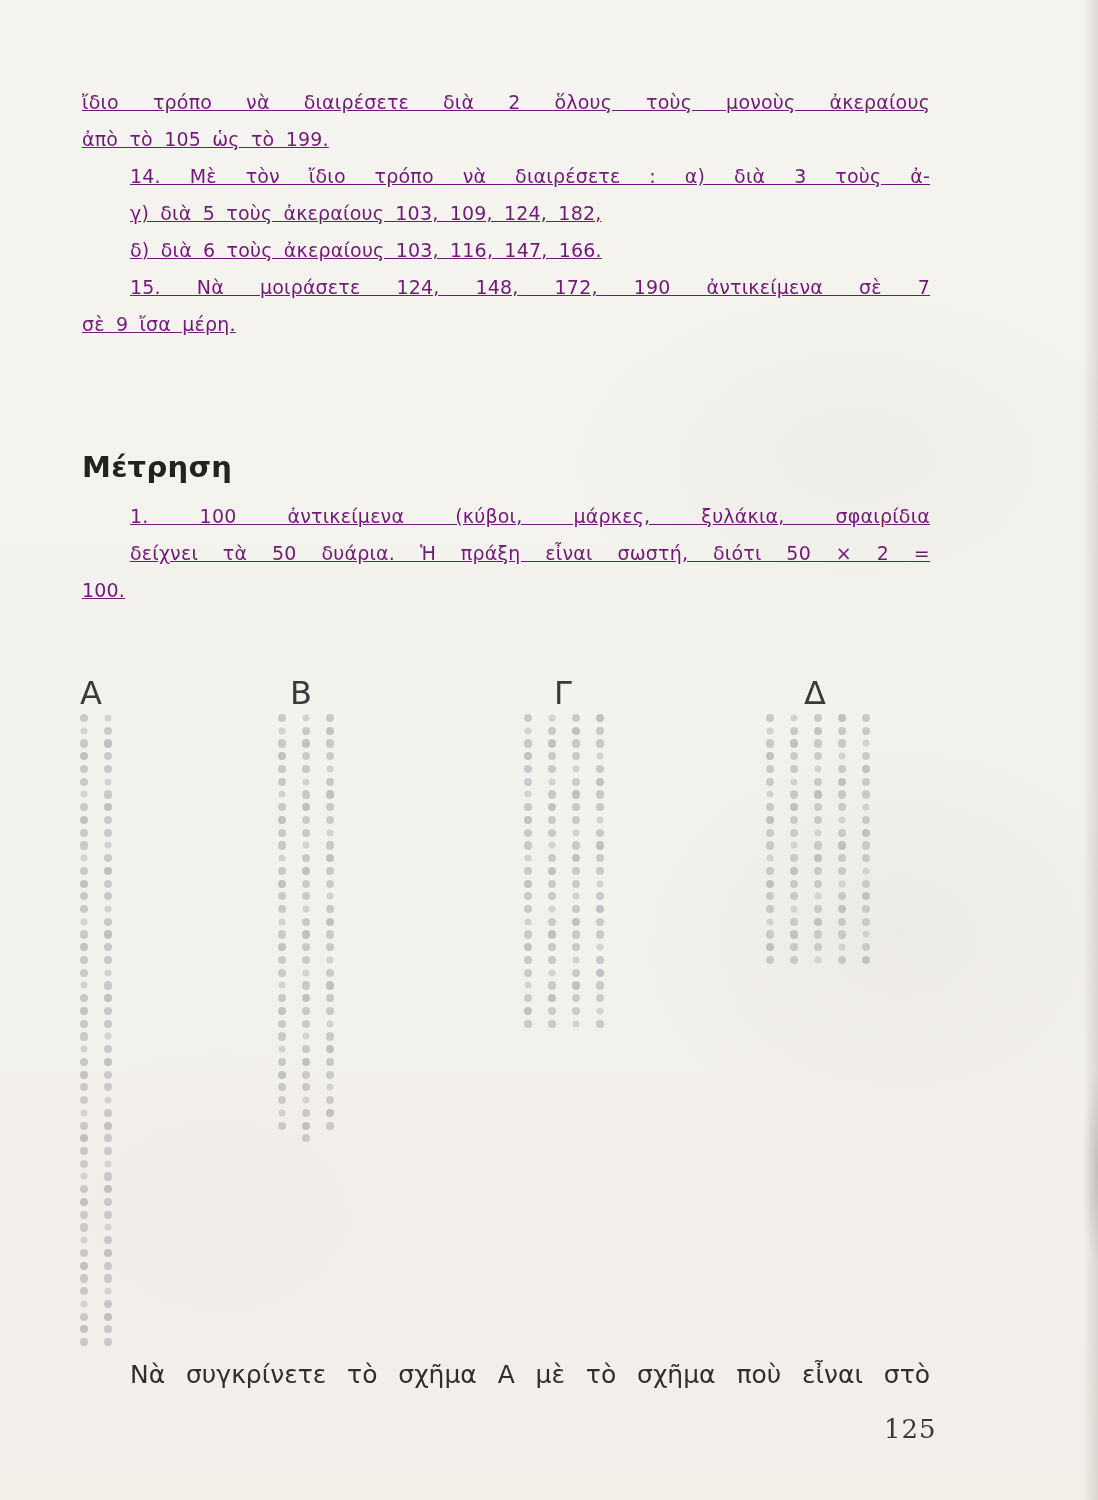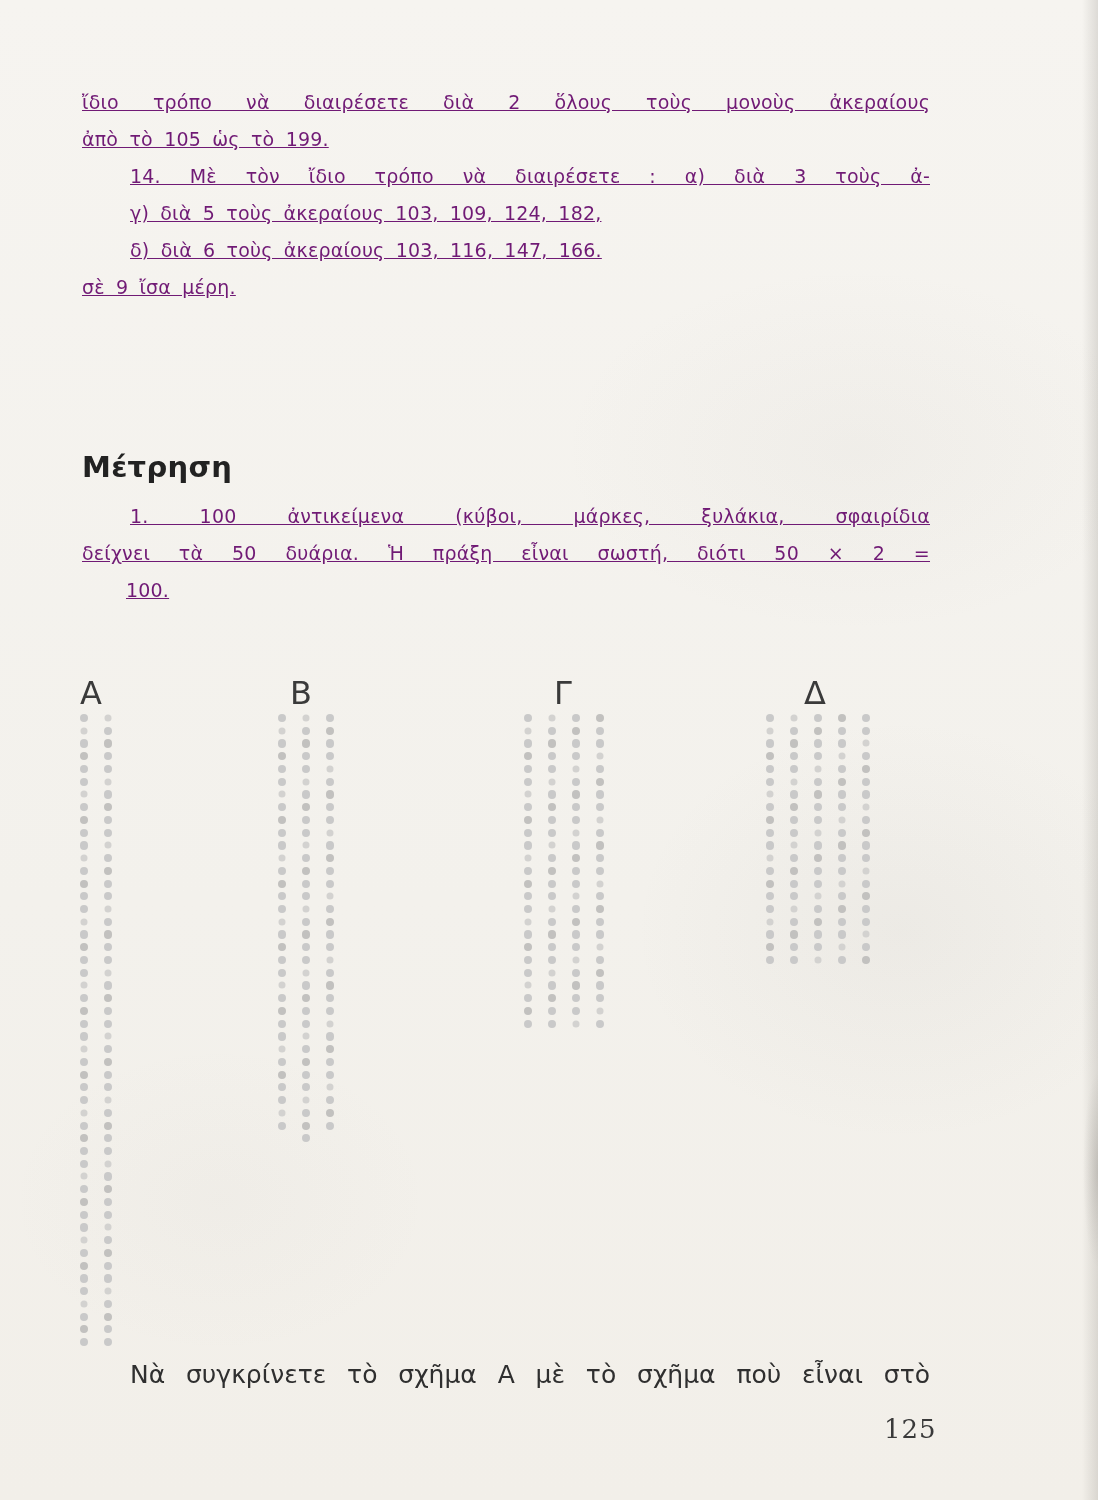--- a/index.html
+++ b/index.html
@@ -83,29 +83,30 @@
   <div class="paper-texture"></div>
   <div class="edge-shade"></div>
   <div class="smudge"></div>
 
   <div class="textblock para1">
       <div class="line stretch" style="padding-left: 0px;">ἴδιο τρόπο νὰ διαιρέσετε διὰ 2 ὅλους τοὺς μονοὺς ἀκεραίους</div>
       <div class="line" style="padding-left: 0px;">ἀπὸ τὸ 105 ὡς τὸ 199.</div>
       <div class="line stretch" style="padding-left: 48px;">14. Μὲ τὸν ἴδιο τρόπο νὰ διαιρέσετε : α) διὰ 3 τοὺς ἀ-</div>
       <div class="line" style="padding-left: 48px;">γ) διὰ 5 τοὺς ἀκεραίους 103, 109, 124, 182,</div>
       <div class="line" style="padding-left: 48px;">δ) διὰ 6 τοὺς ἀκεραίους 103, 116, 147, 166.</div>
+      <div class="line stretch" style="padding-left: 48px;">15. Νὰ μοιράσετε 124, 148, 172, 190 ἀντικείμενα σὲ 7</div>
       <div class="line" style="padding-left: 0px;">σὲ 9 ἴσα μέρη.</div>
     </div>
 
   <h2 class="heading">Μέτρηση</h2>
 
   <div class="textblock para2">
       <div class="line stretch" style="padding-left: 48px;">1. 100 ἀντικείμενα (κύβοι, μάρκες, ξυλάκια, σφαιρίδια</div>
-      <div class="line stretch" style="padding-left: 0px;">δείχνει τὰ 50 δυάρια. Ἡ πράξη εἶναι σωστή, διότι 50 × 2 =</div>
-      <div class="line" style="padding-left: 0px; margin-left: 44px;">100.</div>
+      <div class="line stretch" style="padding-left: 0px; margin-left: 48px;">δείχνει τὰ 50 δυάρια. Ἡ πράξη εἶναι σωστή, διότι 50 × 2 =</div>
+      <div class="line" style="padding-left: 0px;">100.</div>
     </div>
 
   <div id="diagram-area">
       <div class="dg-label" style="left: 80px; top: 676px;">Α</div>
       <div class="dg-group" style="left: 80px; top: 714px;">
         <div class="dg-col">
           <span class="dot" style="background: rgb(201, 201, 201);"></span>
           <span class="dot dim"></span>
           <span class="dot" style="background: rgb(201, 201, 201);"></span>
           <span class="dot deep"></span>

